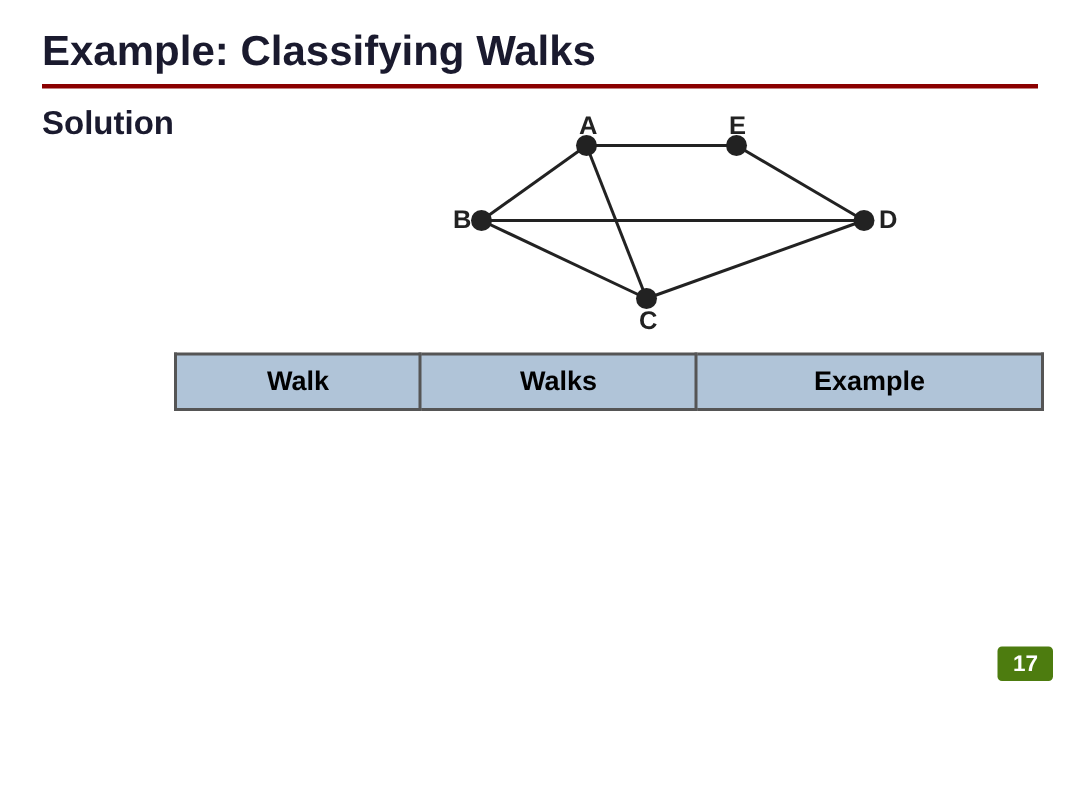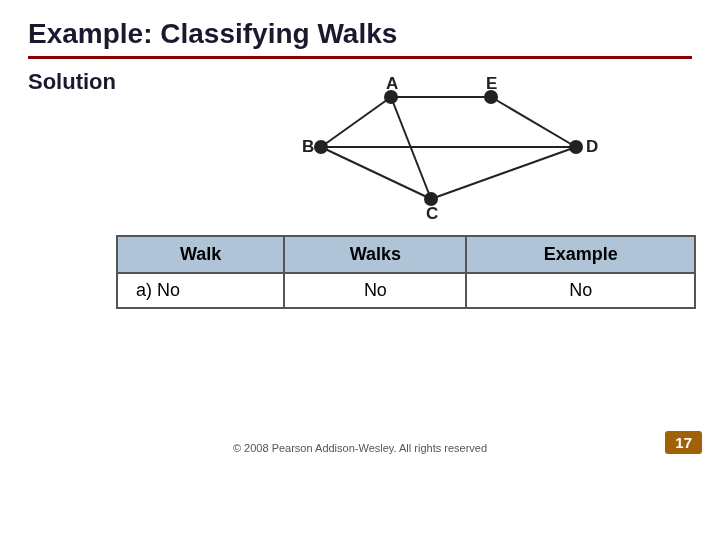--- a/index.html
+++ b/index.html
@@ -108,21 +108,21 @@
       right: 0;
       text-align: center;
       font-size: 11px;
       color: #555;
     }
 
     .page-num {
       position: absolute;
       bottom: 10px;
       right: 18px;
-      background: #a16207;
+      background: #4d7c0f;
       color: #fff;
       font-size: 15px;
       font-weight: bold;
       padding: 3px 10px;
       border-radius: 3px;
     }
 
     .solution-row {
       display: flex;
       flex-direction: row;
@@ -181,26 +181,20 @@
       <div class="table-container">
         <table>
           <thead>
             <tr>
               <th>Walk</th>
               <th>Walks</th>
               <th>Example</th>
             </tr>
           </thead>
           <tbody>
-            <tr>
-              <td class="td-left"><span>a)</span> <span>No</span></td>
-              <td>No</td>
-              <td>No</td>
-            </tr>
           </tbody>
         </table>
       </div>
     </div>
   </div>
 
-  <div class="footer">© 2008 Pearson Addison-Wesley. All rights reserved</div>
   <div class="page-num">17</div>
 </div>
 
 </body></html>

